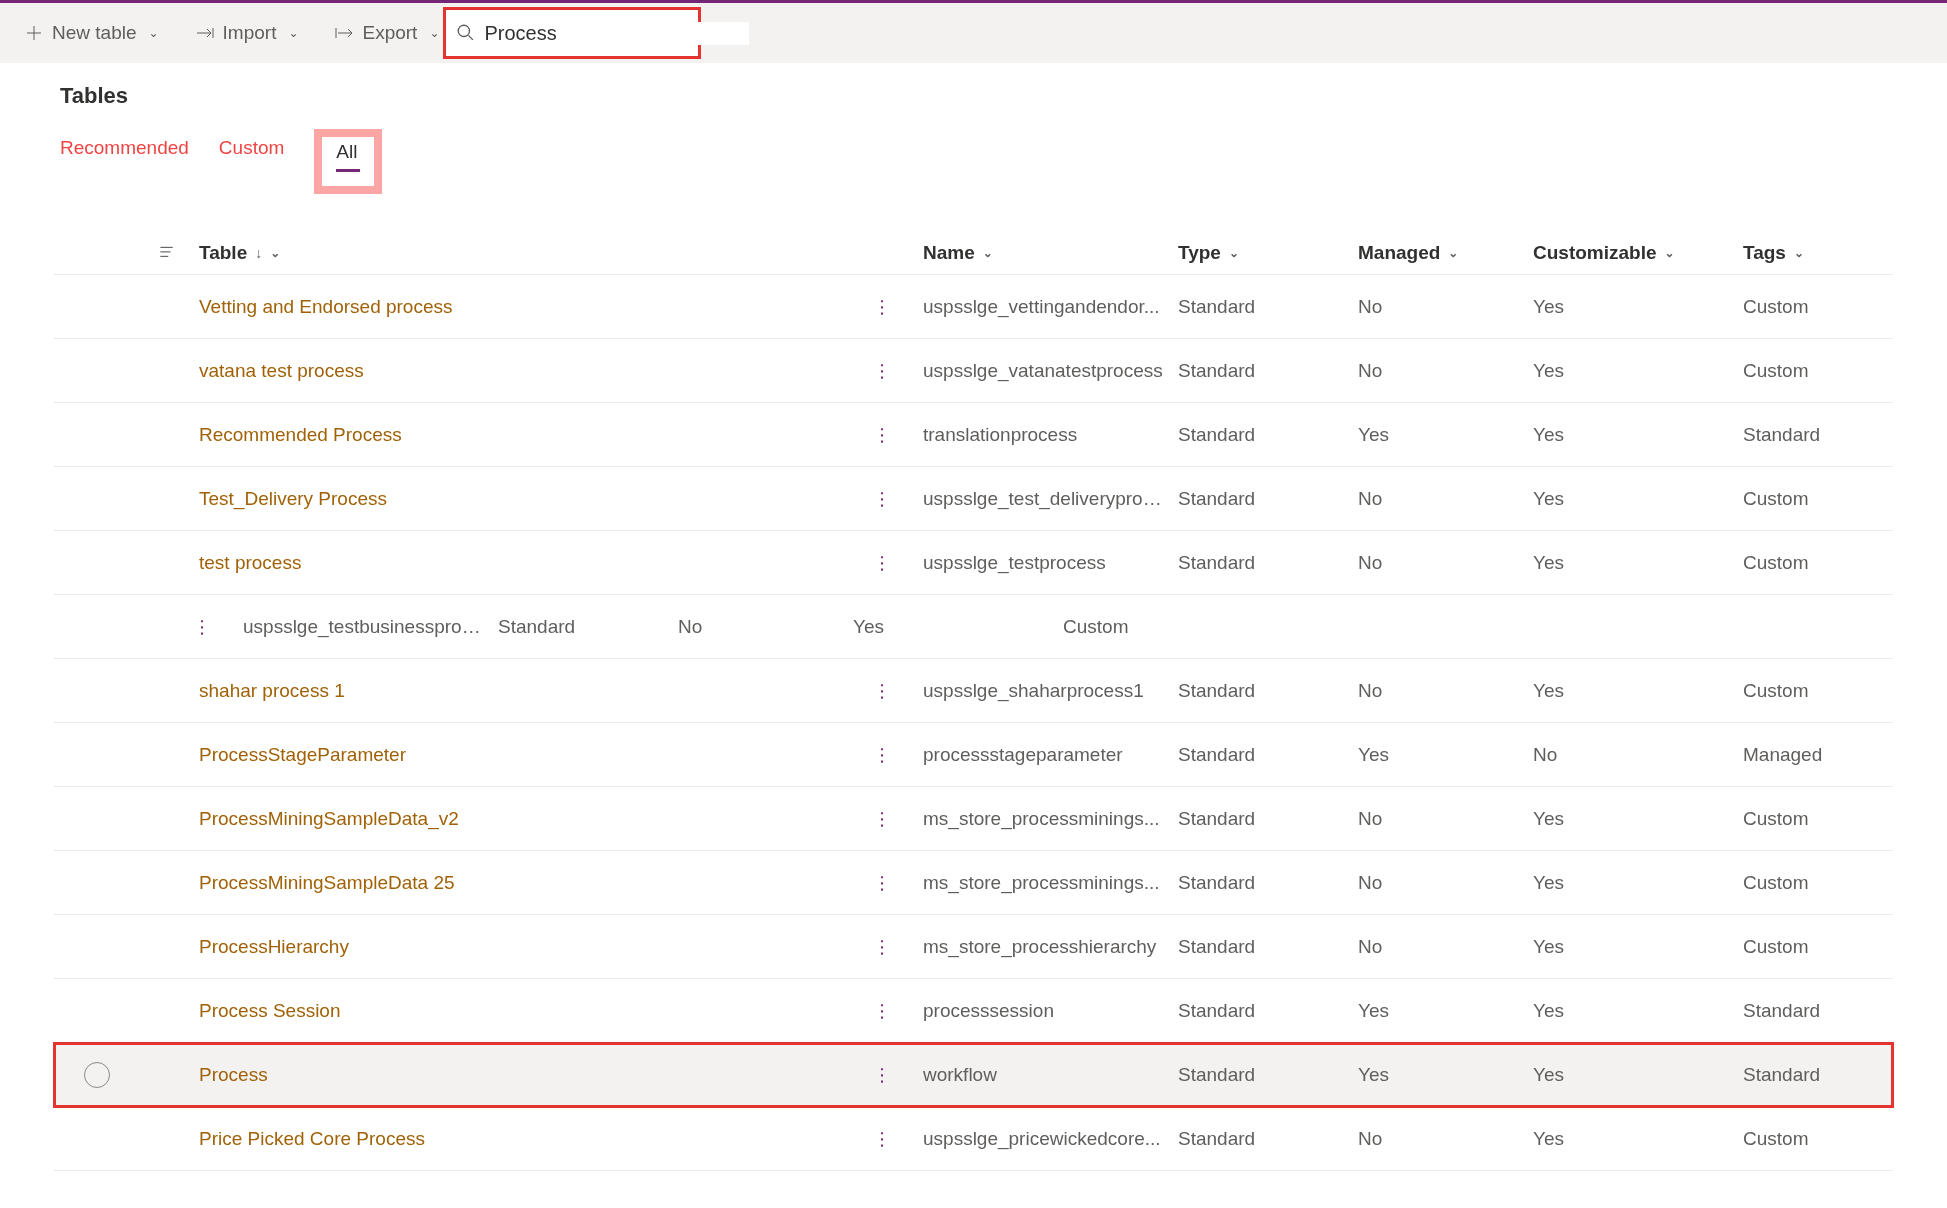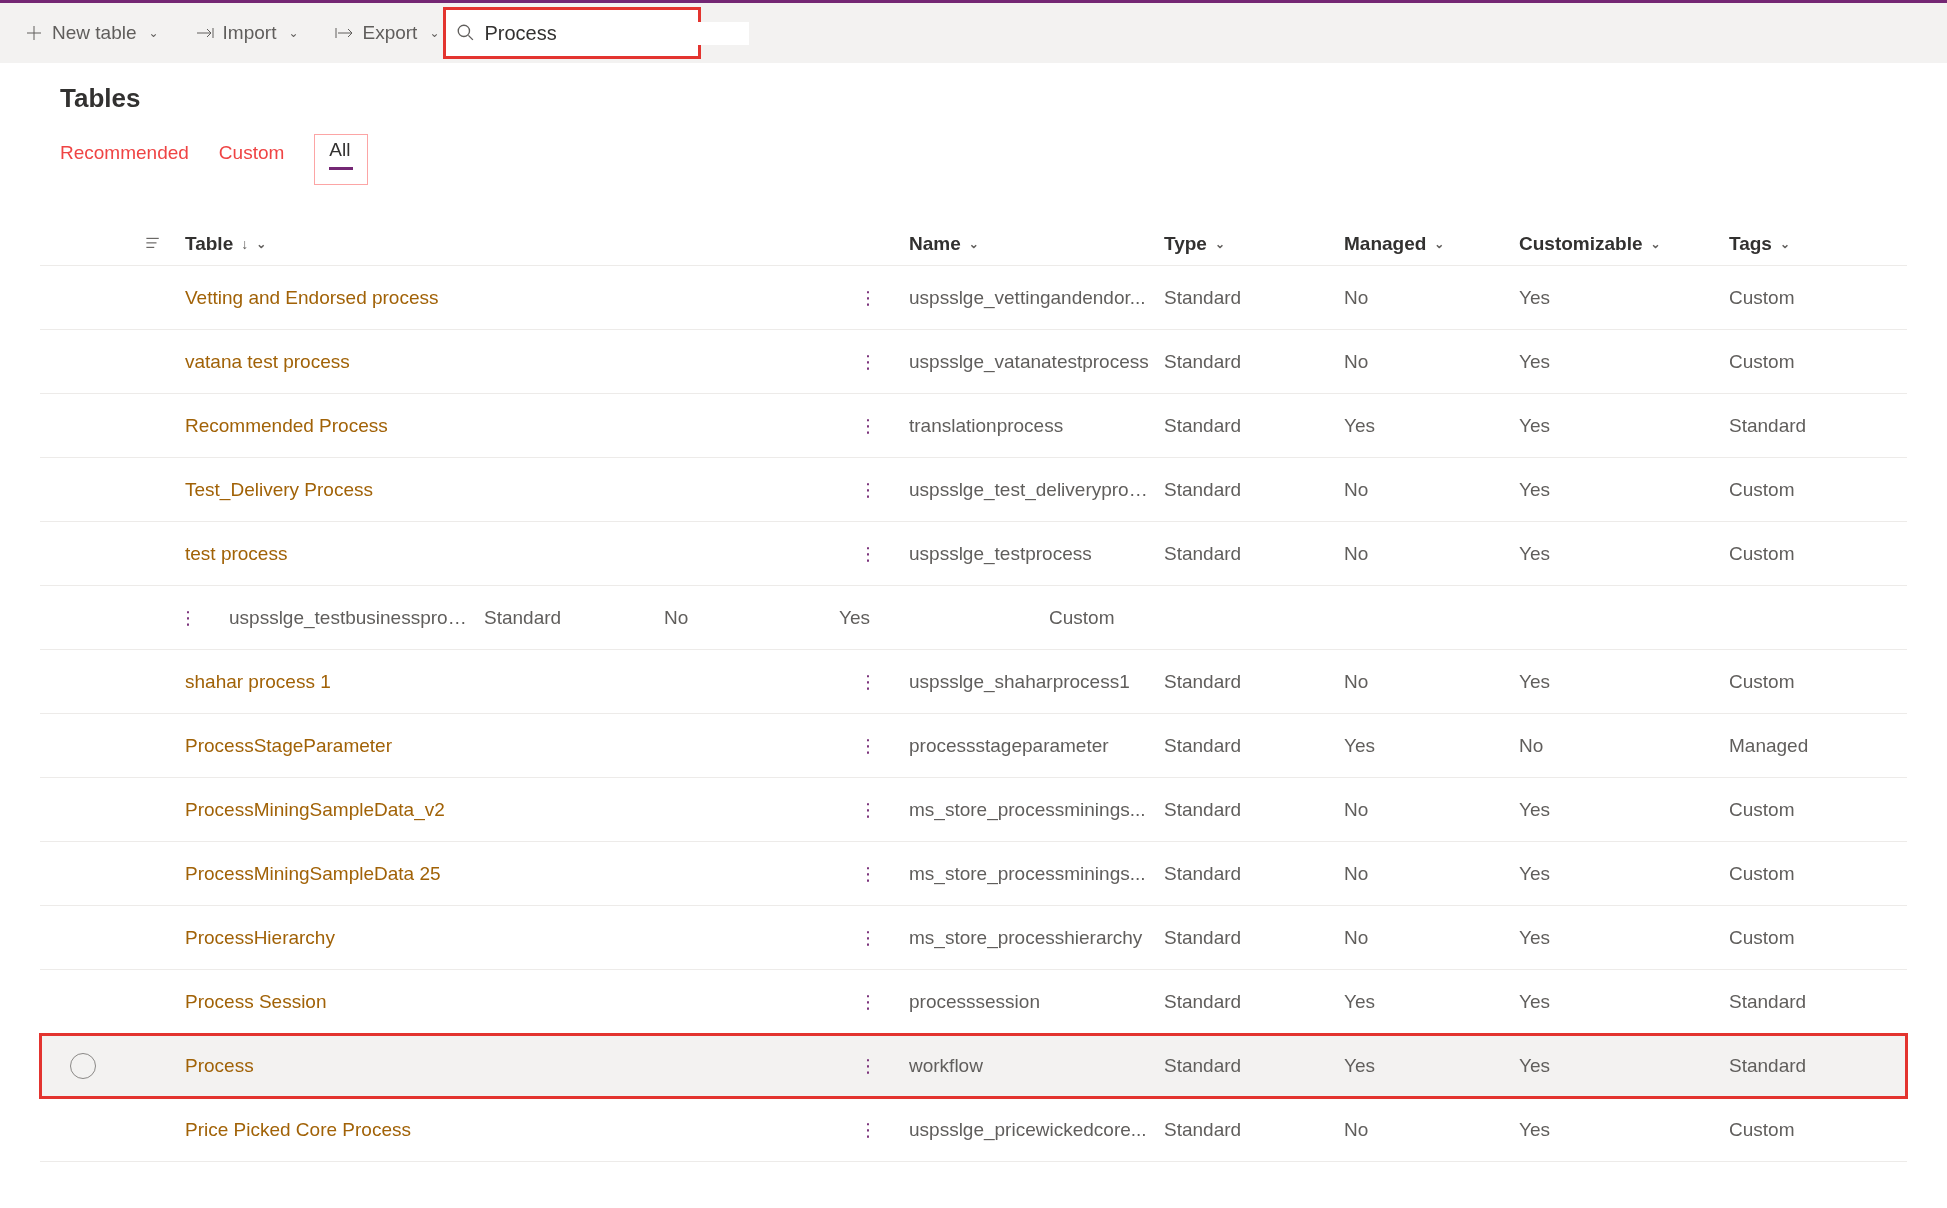--- a/index.html
+++ b/index.html
@@ -44,51 +44,51 @@
 .search-box .search-icon { color: #605e5c; }
 .search-input {
   border: none;
   outline: none;
   font-size: 20px;
   flex: 1;
   color: #323130;
   font-family: inherit;
 }
 .page-title {
-  font-size: 26px;
+  font-size: 22px;
   font-weight: 600;
   padding: 20px 60px 10px;
   color: #323130;
 }
 .tabs {
   display: flex;
   gap: 30px;
   padding: 10px 60px 0;
   align-items: flex-start;
 }
 .tab {
   font-size: 19px;
   color: #ef4444;
   padding: 8px 0 12px;
   cursor: pointer;
 }
 .tab.active-box {
-  border: 1px solid #fca5a5;
+  border: 8px solid #fca5a5;
   padding: 4px 14px 14px;
   color: #323130;
   position: relative;
 }
 .tab-underline {
   display: block;
   width: 24px;
   height: 3px;
   background: #742774;
   margin: 6px auto 0;
 }
-.table-wrap { padding: 38px 40px 0; }
+.table-wrap { padding: 38px 54px 0; }
 .col-header-row {
   display: flex;
   align-items: center;
   border-bottom: 1px solid #edebe9;
   padding: 10px 0;
   font-size: 19px;
   font-weight: 600;
   color: #323130;
 }
 .col-sel { width: 85px; display:flex; justify-content:center; }

